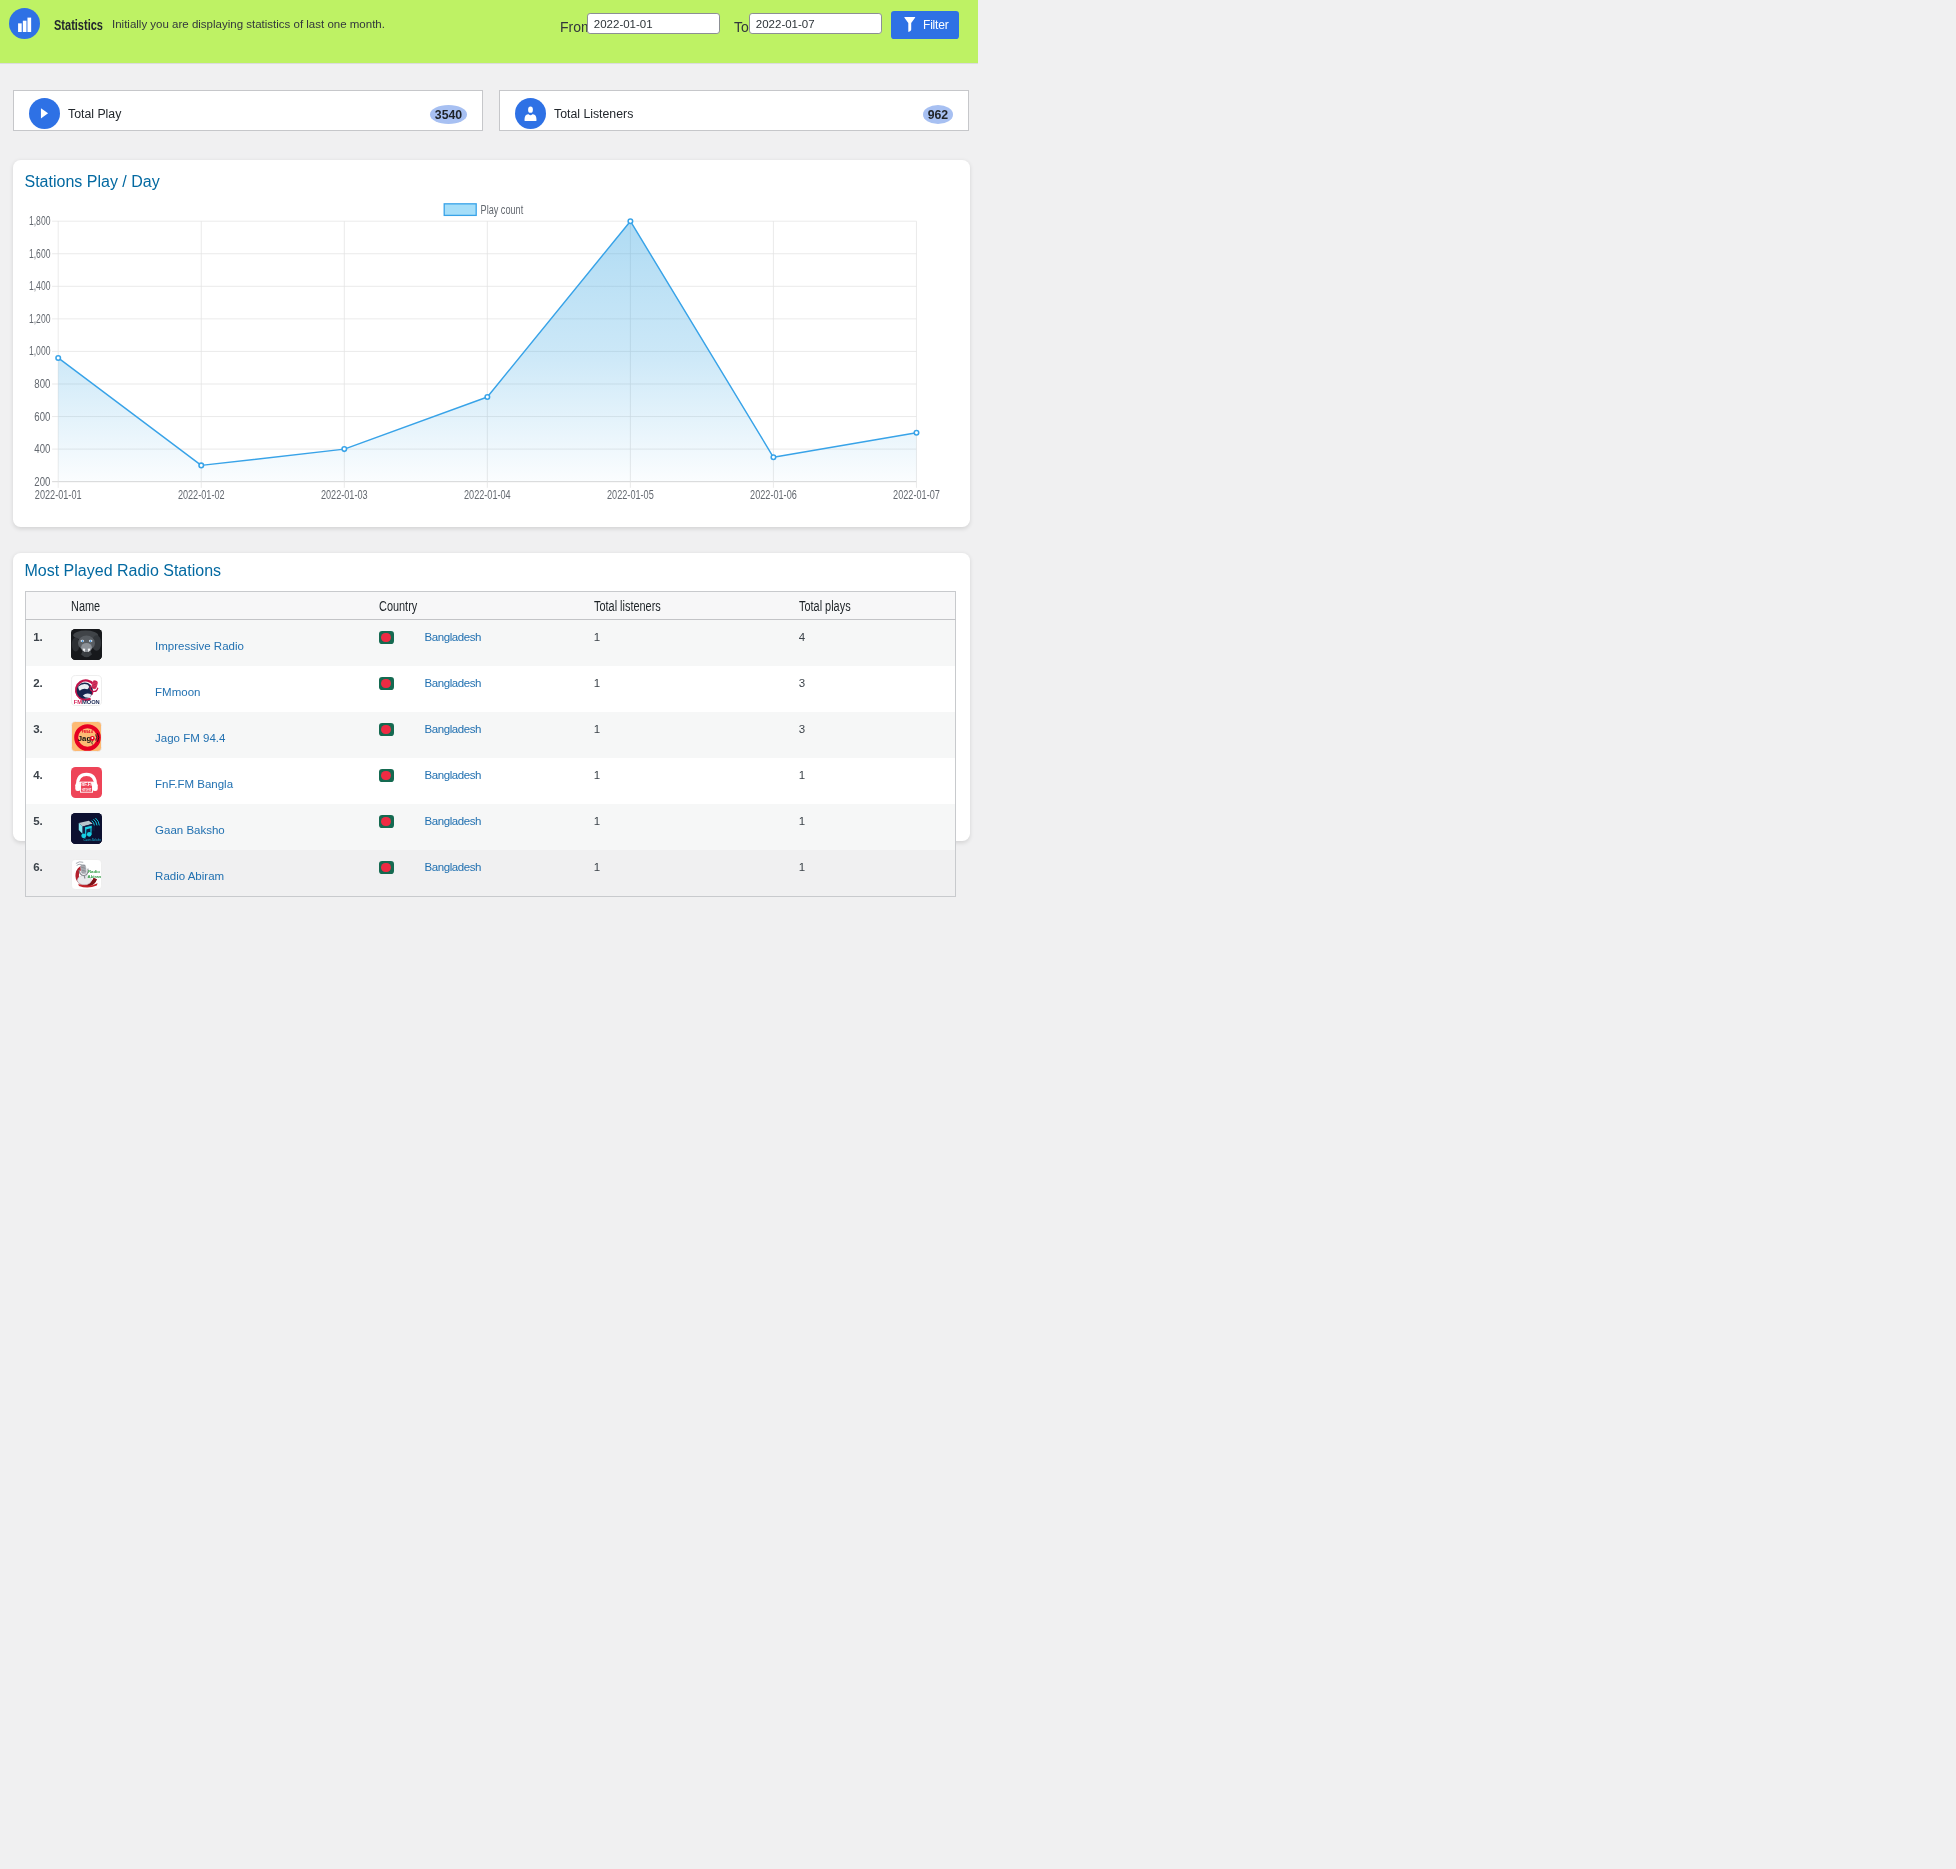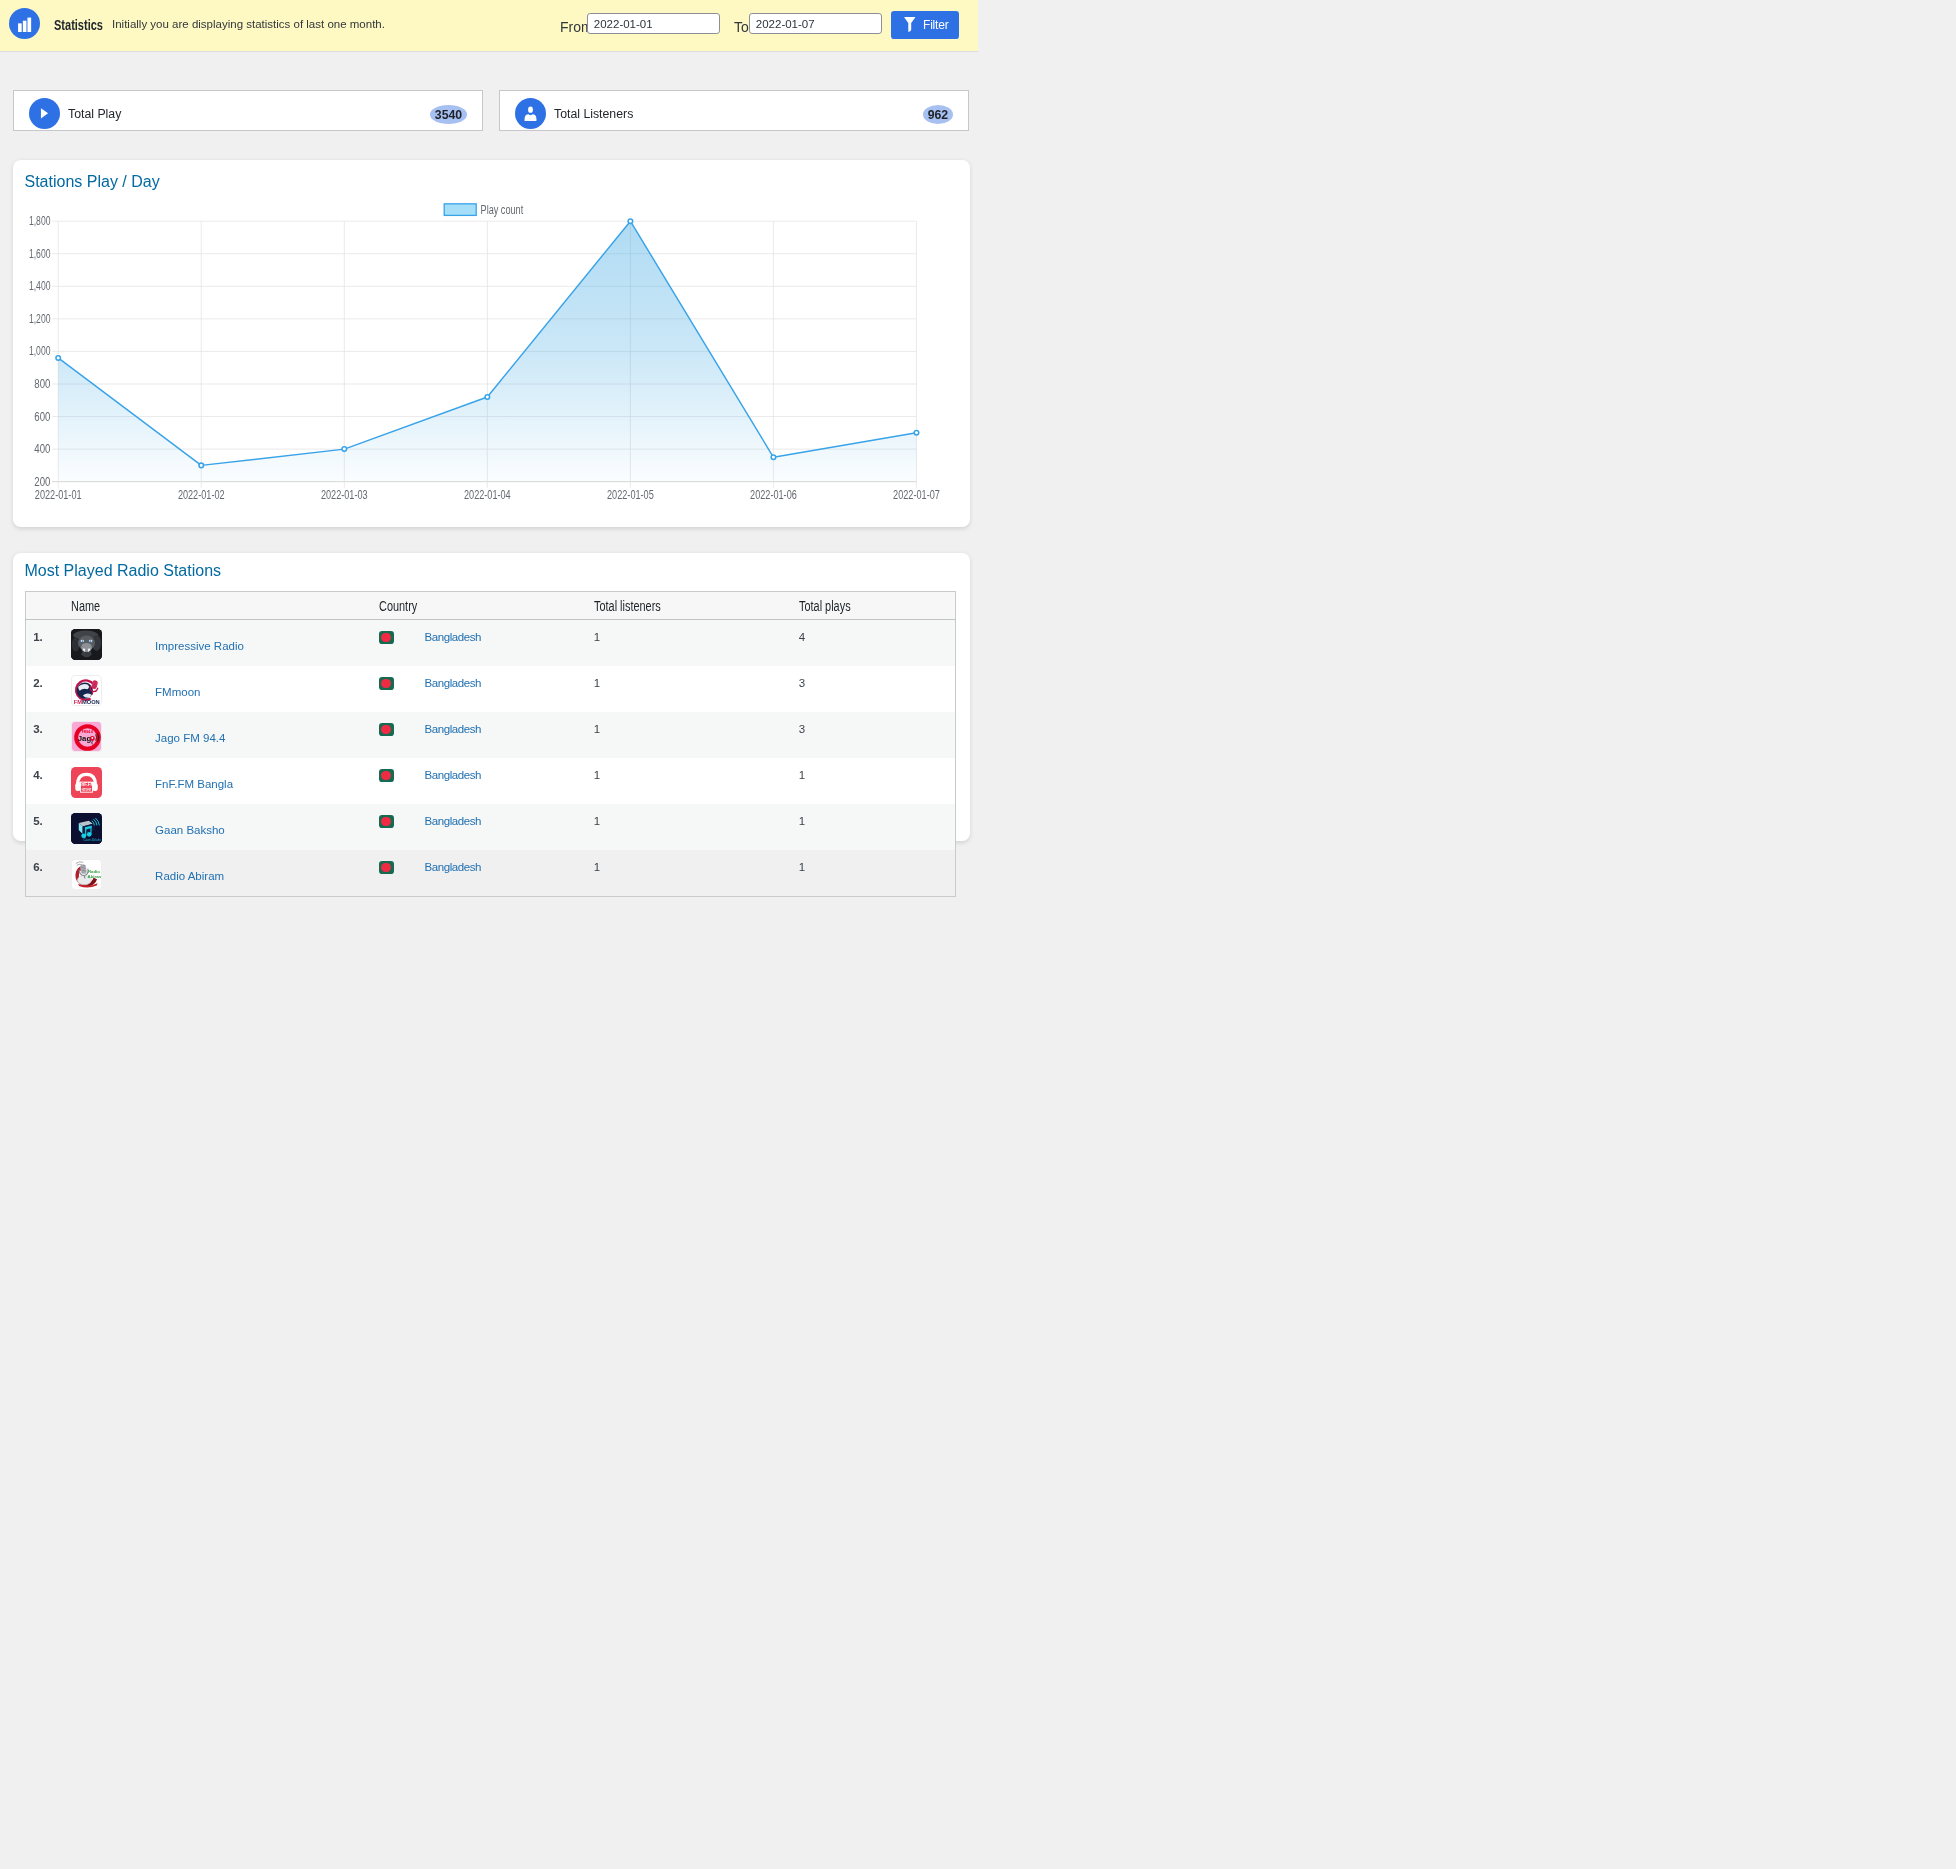--- a/index.html
+++ b/index.html
@@ -1,19 +1,19 @@
 <!DOCTYPE html>
 <html style="font-size:12.3px"><head>
 <meta charset="utf-8">
 <style>
   * { margin:0; padding:0; box-sizing:border-box; }
   html,body { width:978px; height:935px; background:#f0f0f1; font-family:"Liberation Sans", sans-serif; overflow:hidden; }
   .abs { position:absolute; }
   
-  #header { position:absolute; left:0; top:0; width:978px; height:52px; background:#fef9c3; border-bottom:0.8px solid #dcdcde; }
+  #header { position:absolute; left:0; top:0; width:978px; height:64px; background:#bef264; border-bottom:0.8px solid #dcdcde; }
   #hicon { position:absolute; left:8.6px; top:7.8px; width:31px; height:31px; border-radius:50%; background:#2e71e5; }
   #htitle { position:absolute; left:54px; top:16px; font-size:15.3px; font-weight:700; color:#23282d; transform:scaleX(0.72); transform-origin:left center; }
   #hsub { position:absolute; left:112px; top:18px; font-size:11.5px; color:#32373c; }
   .hlabel { position:absolute; top:19px; font-size:14px; color:#32373c; }
   .hinput { position:absolute; top:12.7px; width:133px; height:21.6px; border:0.8px solid #8c8f94; border-radius:3.1px; background:#fff; font-size:11.5px; color:#2c3338; padding-left:5.8px; line-height:20px; }
   #fbtn { position:absolute; left:891px; top:10.5px; width:68px; height:28px; background:#2e71e5; border-radius:3.1px; }
   #fbtn span { position:absolute; left:32px; top:7.1px; color:#fff; font-size:12px; font-weight:400; letter-spacing:-0.2px; }
   
   .scard { position:absolute; top:90px; height:41px; background:#fff; border:0.8px solid #c6c7ca; border-radius:0; }
   .scircle { position:absolute; left:15.3px; top:7.4px; width:31px; height:31px; border-radius:50%; background:#2e71e5; }
@@ -36,21 +36,21 @@
   .nwrap { display:flex; align-items:center; height:46px; position:relative; top:1px;gap:45px; }
   .thumb { width:31px; height:31px; border-radius:4.6px; margin-right:8.4px; flex:none; overflow:hidden; position:relative; }
   a.lnk { color:#2271b1; text-decoration:none; } .nwrap a.lnk { position:relative; top:1.5px; }
   .rank { font-weight:700; color:#1d2327; }
   #mtable td:nth-child(3) a.lnk { letter-spacing:-0.4px;margin-left:22px; }
   .flag { display:inline-block; width:15.3px; height:13px; border-radius:3.1px; background:#156a51; position:relative; vertical-align:-3.1px; margin-right:8.4px; }
   .flag:before { content:""; position:absolute; left:2.5px; top:1.9px; width:9.4px; height:9.4px; border-radius:50%; background:#ee2b43; }
   
   #lg1 { background:#16181a; }
   #lg2 { background:#fff; border:0.8px solid #eee; }
-  #lg3 { background:#f9a8d4; border:0.8px solid #eee; }
+  #lg3 { background:#fdba74; border:0.8px solid #eee; }
   #lg4 { background:#ee4458; }
   #lg5 { background:#0b0d2b; }
   #lg6 { background:#fff; border:0.8px solid #eee; }
 </style>
 </head>
 <body>
 <div id="header">
   <div id="hicon"></div>
   <svg class="abs" style="left:8.6px;top:7.8px" width="31" height="31" viewBox="0 0 41 41">
     <rect x="12" y="20.3" width="4.8" height="11.45" fill="#fff"></rect>

